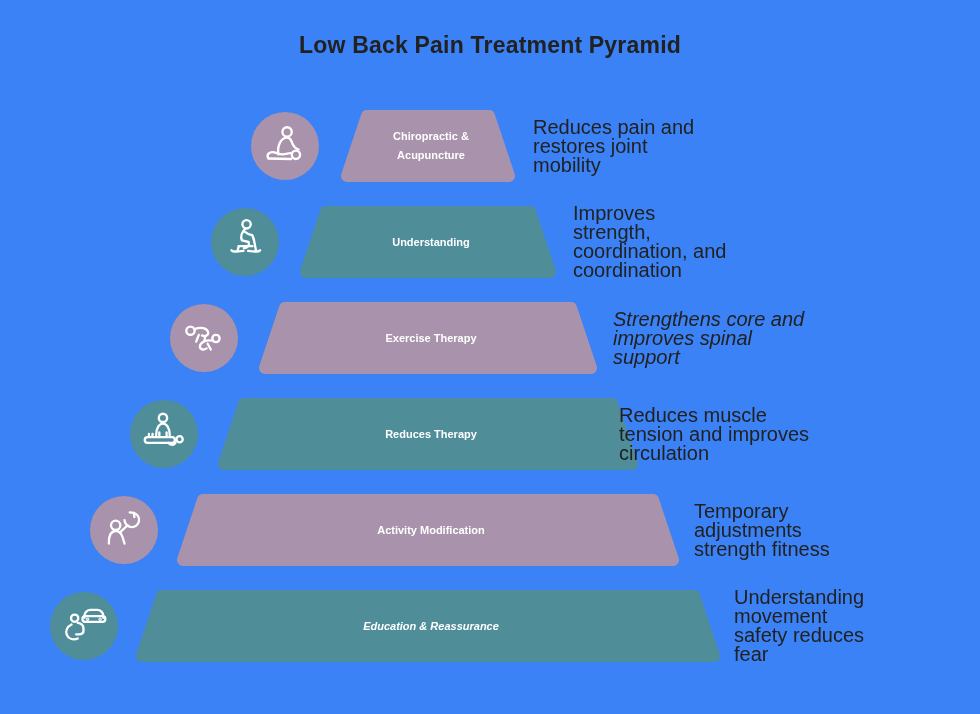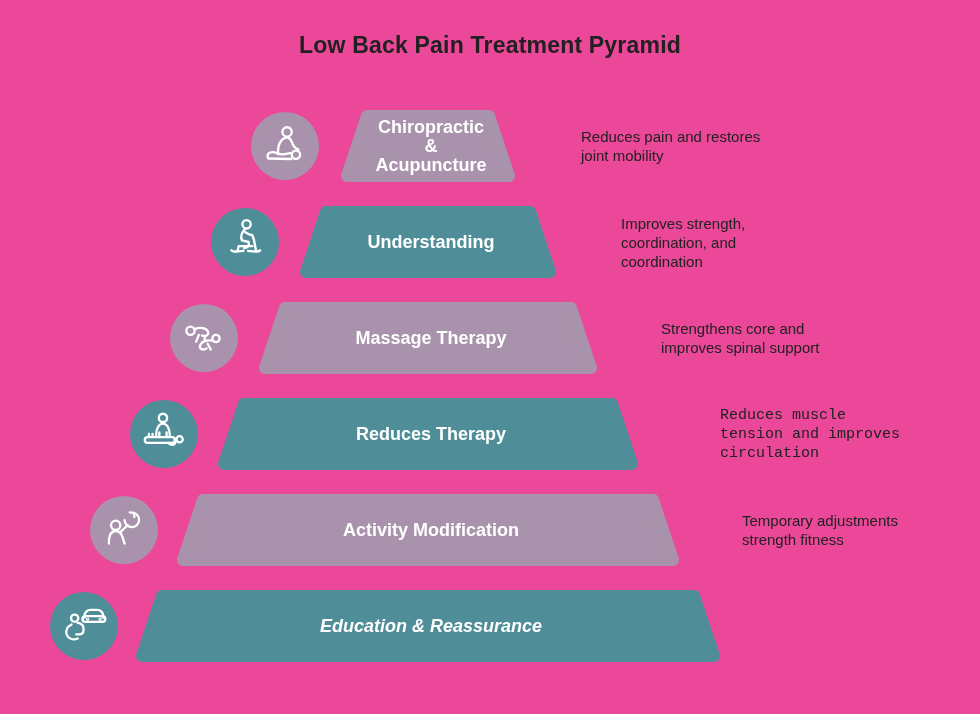--- a/index.html
+++ b/index.html
@@ -1,57 +1,57 @@
 <!DOCTYPE html>
 <html><head>
 <meta charset="utf-8">
 <style>
   html,body{margin:0;padding:0;background:#fff;}
   #canvas{
-    position:relative;width:980px;height:714px;background:#ec4899;
+    position:relative;width:980px;height:714px;background:#3b82f6;
     font-family:"Liberation Sans",sans-serif;overflow:hidden;
   }
   .title{
     position:absolute;left:0;top:32px;width:980px;text-align:center;
     font-size:23px;font-weight:600;letter-spacing:.2px;color:#212121;
   }
   .trap{position:absolute;height:72px;}
   .trap svg{position:absolute;left:0;top:0;width:100%;height:100%;}
   .trap-label{
     position:absolute;inset:0;display:flex;align-items:center;justify-content:center;
-    text-align:center;color:#ffffff;font-size:18px;font-weight:700;line-height:19px;
+    text-align:center;color:#ffffff;font-size:11px;font-weight:700;line-height:19px;
     padding:0 34px;box-sizing:border-box;margin-left:6px;
   }
   .icon-circle{
     position:absolute;width:68px;height:68px;border-radius:50%;
     display:flex;align-items:center;justify-content:center;
   }
   .icon-circle svg{width:52px;height:52px;stroke:#ffffff;fill:none;
     stroke-width:4.5;stroke-linecap:round;stroke-linejoin:round;}
   .desc{
     position:absolute;transform:translateY(-50%);
-    font-size:15px;line-height:19px;color:#212121;margin-left:48px;
+    font-size:20px;line-height:19px;color:#212121;
   }
   
   .trap.l0{left:340px;top:110px;width:176px;}
   .trap.l1{left:299px;top:206px;width:258px;}
   .trap.l2{left:258px;top:302px;width:340px;}
   .trap.l3{left:217px;top:398px;width:422px;}
   .trap.l4{left:176px;top:494px;width:504px;}
   .trap.l5{left:135px;top:590px;width:586px;font-style:italic;}
   .icon-circle.l0{left:251px;top:112px;}
   .icon-circle.l1{left:211px;top:208px;}
   .icon-circle.l2{left:170px;top:304px;}
   .icon-circle.l3{left:130px;top:400px;}
   .icon-circle.l4{left:90px;top:496px;}
   .icon-circle.l5{left:50px;top:592px;}
   .desc.l0{left:533px;top:146px;max-width:180px;}
   .desc.l1{left:573px;top:242px;max-width:155px;}
-  .desc.l2{left:613px;top:338px;max-width:195px;}
-  .desc.l3{left:672px;top:434px;max-width:195px;font-family:Liberation Mono, monospace;}
+  .desc.l2{left:613px;top:338px;max-width:195px;font-style:italic;}
+  .desc.l3{left:619px;top:434px;max-width:195px;}
   .desc.l4{left:694px;top:530px;max-width:180px;}
   .desc.l5{left:734px;top:626px;max-width:140px;}
 </style>
 </head>
 <body>
 
 <div id="canvas">
 
   <div class="title">Low Back Pain Treatment Pyramid</div>
 
@@ -97,21 +97,21 @@
       <path d="M40,44 L35,57 M52,47 L51,56"></path>
       <circle cx="73" cy="51" r="7"></circle>
       <path d="M66,55 C54,53 43,58 42,66 C42,72 49,74 55,70"></path>
       <path d="M57,61 L63,72"></path>
     </svg>
   </div>
   <div class="trap l2">
     <svg viewBox="0 0 340 72">
       <path d="M27,6 L313,6 L333,66 L7,66 Z" stroke-width="12" stroke-linejoin="round" fill="#a992ab" stroke="#a992ab"></path>
     </svg>
-    <div class="trap-label">Massage Therapy</div>
+    <div class="trap-label">Exercise Therapy</div>
   </div>
   <div class="desc l2">Strengthens core and improves spinal support</div>
 
   <div class="icon-circle l3" style="background-color: rgb(79, 142, 153);">
     <svg viewBox="0 0 100 100">
       <circle cx="48" cy="19" r="8"></circle>
       <path d="M35,52 C35,38 41,30 48,30 C55,30 61,38 61,52"></path>
       <path d="M41,47 L41,54 M55,47 L55,54"></path>
       <rect x="13" y="56" width="58" height="11" rx="5.5"></rect>
       <circle cx="80" cy="60" r="6"></circle>
@@ -154,14 +154,15 @@
       <path d="M38,44 C45,45 49,49 49,55 L49,59 C49,64 45,66 40,66 L35,66"></path>
       <path d="M26,47 C18,51 14,59 17,67 C20,75 30,78 38,74"></path>
     </svg>
   </div>
   <div class="trap l5">
     <svg viewBox="0 0 586 72">
       <path d="M27,6 L559,6 L579,66 L7,66 Z" stroke-width="12" stroke-linejoin="round" fill="#4f8e99" stroke="#4f8e99"></path>
     </svg>
     <div class="trap-label">Education &amp; Reassurance</div>
   </div>
+  <div class="desc l5">Understanding movement safety reduces fear</div>
 
 </div>
 
 </body></html>

